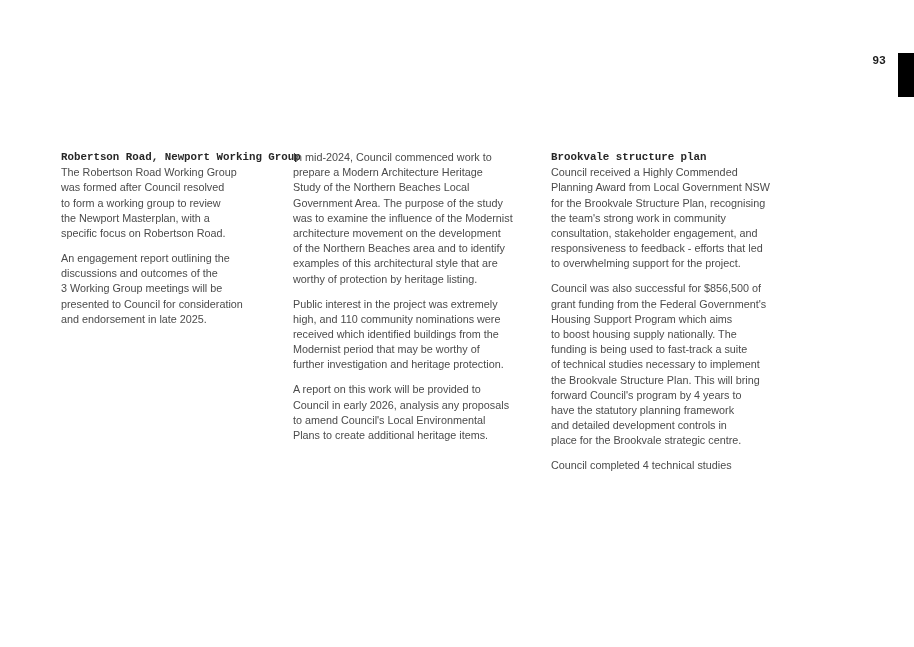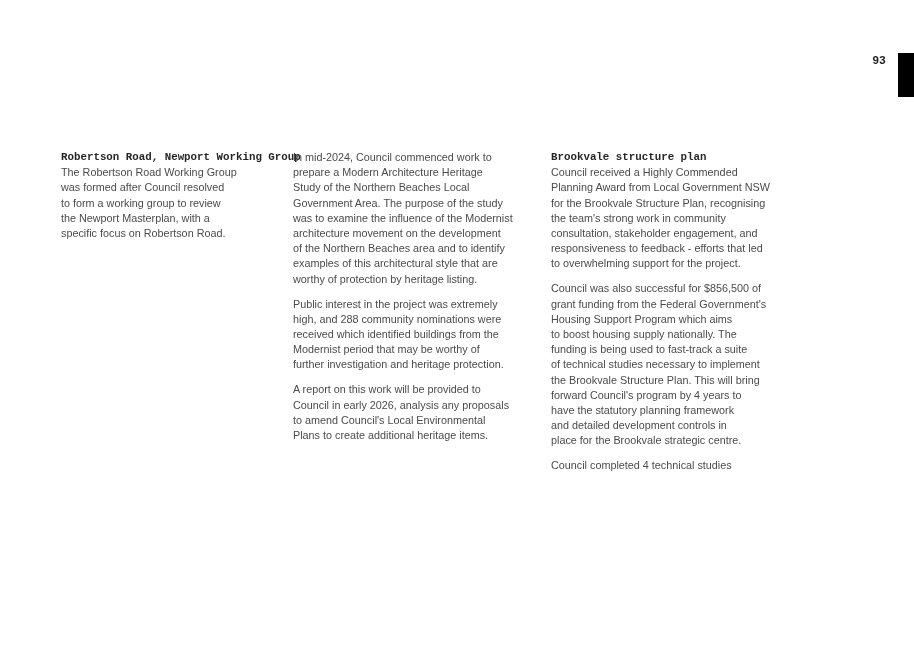--- a/index.html
+++ b/index.html
@@ -84,34 +84,39 @@
 
   <div class="columns">
 
     <div class="col col-1">
       <h3>Robertson Road, Newport Working Group</h3>
       <p>The Robertson Road Working Group
 was formed after Council resolved
 to form a working group to review
 the Newport Masterplan, with a
 specific focus on Robertson Road.</p>
+      <p>An engagement report outlining the
+discussions and outcomes of the
+3 Working Group meetings will be
+presented to Council for consideration
+and endorsement in late 2025.</p>
     </div>
 
     <div class="col col-2">
       <p>In mid-2024, Council commenced work to
 prepare a Modern Architecture Heritage
 Study of the Northern Beaches Local
 Government Area. The purpose of the study
 was to examine the influence of the Modernist
 architecture movement on the development
 of the Northern Beaches area and to identify
 examples of this architectural style that are
 worthy of protection by heritage listing.</p>
       <p>Public interest in the project was extremely
-high, and 288 community nominations were
+high, and 110 community nominations were
 received which identified buildings from the
 Modernist period that may be worthy of
 further investigation and heritage protection.</p>
       <p>A report on this work will be provided to
 Council in early 2026, analysis any proposals
 to amend Council's Local Environmental
 Plans to create additional heritage items.</p>
     </div>
 
     <div class="col col-3">

